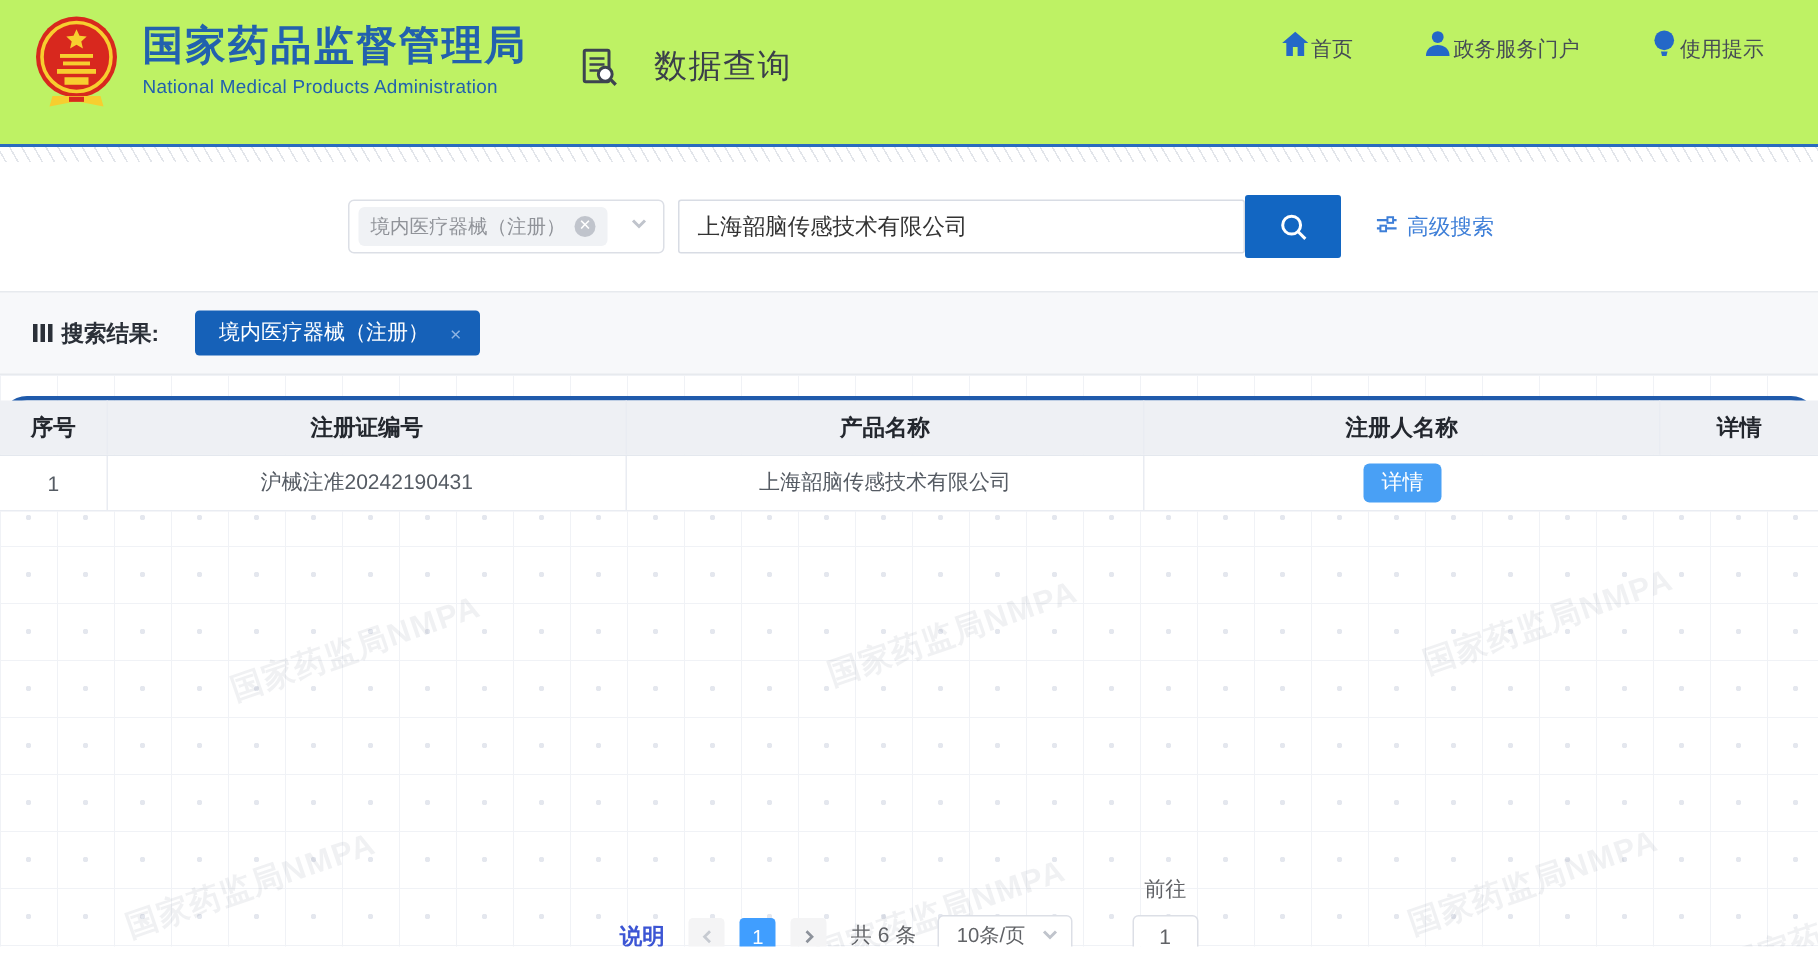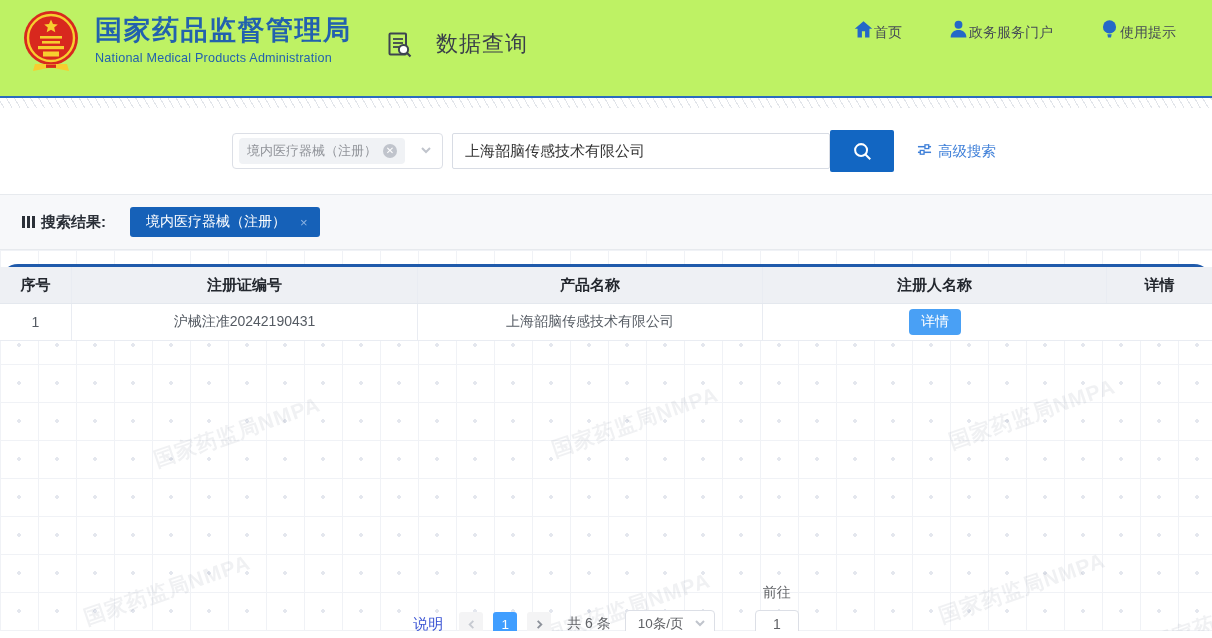--- a/index.html
+++ b/index.html
@@ -73,21 +73,21 @@
   .t-body { background:#fff; height:38px; border-top:1px solid #e4e8ee; border-bottom:1px solid #e9ecf2; }
   .t-body .t-cell { color:#555b63; font-size:14px; }
   .t-cell { display:flex; align-items:center; justify-content:center; border-right:1px solid #e9ecf2; }
   .t-cell:last-child { border-right:none; }
   .detail-btn { width:52px; height:26px; background:#49a0f5; color:#fff; border:none; border-radius:4px;
     font-size:14px; font-family:inherit; cursor:pointer; }
 
   
   .pagination { position:absolute; left:0; top:334px; width:100%; display:flex; align-items:center;
     justify-content:center; z-index:2; }
-  .note-link { color:#3c55d4; font-size:15px; font-weight:400; margin-right:16px; cursor:pointer; }
+  .note-link { color:#3c55d4; font-size:15px; font-weight:700; margin-right:16px; cursor:pointer; }
   .pg-btn { width:24px; height:24px; border-radius:3px; background:#f4f4f5; display:flex; align-items:center;
     justify-content:center; cursor:pointer; }
   .pg-btn svg { width:11px; height:11px; fill:none; stroke-width:2; }
   .pg-prev { margin-right:10px; } .pg-prev svg { stroke:#c6cad1; }
   .pg-next { margin-left:10px; } .pg-next svg { stroke:#8d929b; }
   .pg-current { width:24px; height:24px; border-radius:3px; background:#409eff; color:#fff; font-size:13.5px;
     display:flex; align-items:center; justify-content:center; cursor:default; }
   .pg-total { margin-left:16px; font-size:14px; color:#606266; }
   .size-select { margin-left:14px; width:90px; height:28px; border:1px solid #dcdfe6; border-radius:4px;
     background:#fff; display:flex; align-items:center; justify-content:space-between; padding:0 8px 0 12px;

